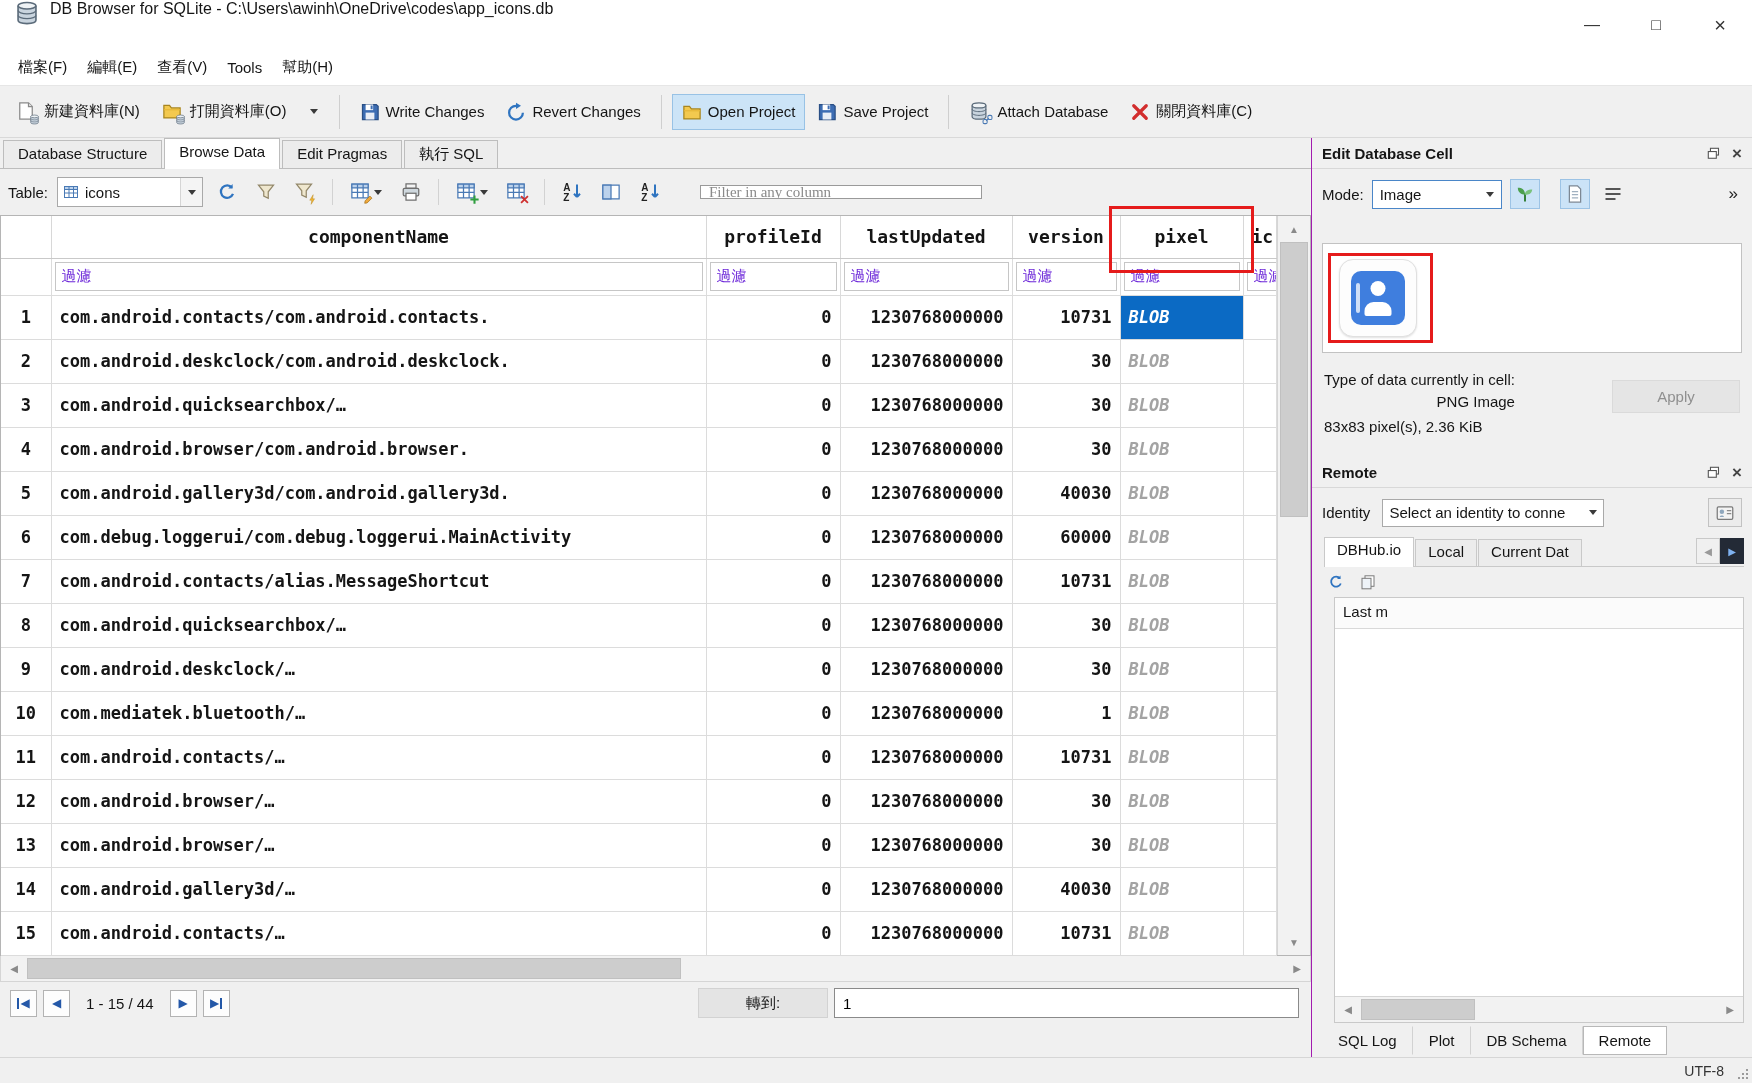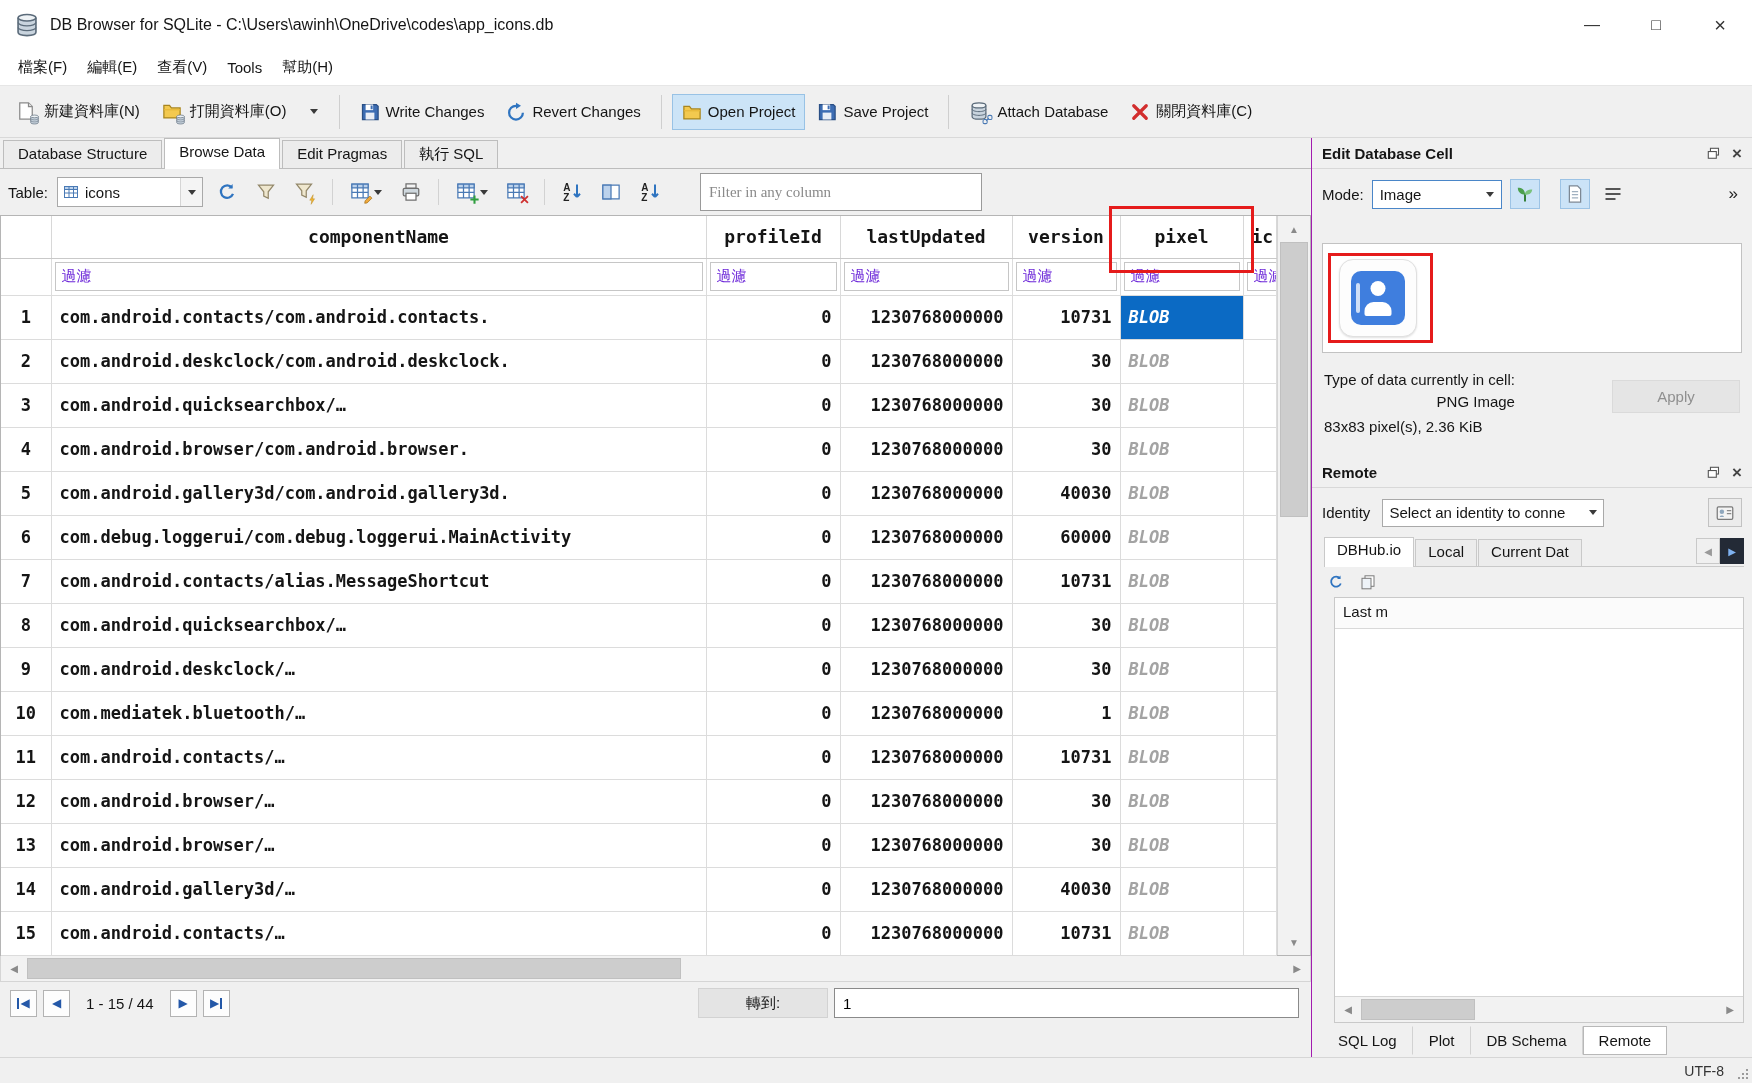--- a/index.html
+++ b/index.html
@@ -1,20 +1,20 @@
 <!DOCTYPE html>
 <html><head>
 <meta charset="utf-8">
 <style>
   * { margin:0; padding:0; box-sizing:border-box; }
   body { width:1752px; height:1083px; overflow:hidden; font-family:"Liberation Sans","DejaVu Sans",sans-serif; font-size:15px; color:#151515; background:#f0f0f0; }
   .window { position:relative; width:1752px; height:1083px; display:flex; flex-direction:column; background:#f0f0f0; }
 
   
-  .titlebar { height:50px; background:#fff; display:flex; align-items:center; padding-left:14px; gap:10px; flex:none; }
+  .titlebar { height:50px; background:#fff; display:flex; align-items:flex-start; padding-left:14px; gap:10px; flex:none; }
   .titlebar .app-ic { width:26px; height:26px; }
   .title-text { font-size:16px; }
   .win-controls { margin-left:auto; display:flex; height:100%; }
   .win-btn { width:64px; display:flex; align-items:center; justify-content:center; font-size:16px; color:#333; }
 
   
   .menubar { height:36px; background:#fff; display:flex; align-items:center; padding:0 8px; border-bottom:1px solid #e6e6e6; flex:none; }
   .menu-item { padding:5px 10px; }
 
   
@@ -39,21 +39,21 @@
   .tab { height:28px; padding:4px 14px; border:1px solid #bdbdbd; border-bottom:none; background:#ececec; margin-right:2px; white-space:nowrap; }
   .tab.active { background:#fff; height:31px; position:relative; z-index:2; margin-bottom:-1px; }
 
   
   .btoolbar { height:46px; display:flex; align-items:center; gap:9px; padding:0 8px; flex:none; }
   .combo { display:flex; align-items:center; background:#fff; border:1px solid #a9a9a9; height:30px; }
   .combo .ctext { padding:0 10px 0 6px; }
   .combo .dd { width:22px; height:100%; display:flex; align-items:center; justify-content:center; border-left:1px solid #d5d5d5; background:#f4f4f4; }
   .ibtn { width:30px; height:30px; display:flex; align-items:center; justify-content:center; gap:2px; }
   .isep { width:1px; height:26px; background:#d2d2d2; margin:0 3px; }
-  .filter-input { margin-left:26px; width:282px; height:38px; border:1px solid #9a9a9a; background:#fff; padding:0 8px; font-size:15px; font-family:"Liberation Serif",serif; color:#444; }
+  .filter-input { margin-left:26px; width:282px; height:14px; border:1px solid #9a9a9a; background:#fff; padding:0 8px; font-size:15px; font-family:"Liberation Serif",serif; color:#444; }
   .filter-input::placeholder { color:#8a8a8a; }
 
   
   .grid-area { height:741px; display:flex; border:1px solid #b5b5b5; background:#fff; flex:none; }
   table.grid { table-layout:fixed; border-collapse:collapse; width:1277px; font-family:"DejaVu Sans Mono","Liberation Mono",monospace; }
   table.grid th { height:42px; font-size:18px; font-weight:bold; background:#fff; border-right:1px solid #d8d8d8; border-bottom:1px solid #c9c9c9; overflow:hidden; white-space:nowrap; }
   table.grid td { height:44px; font-size:17px; font-weight:bold; border-right:1px solid #dcdcdc; border-bottom:1px solid #dcdcdc; padding:0 8px; white-space:nowrap; overflow:hidden; vertical-align:middle; }
   tr.filter-row td { height:37px; padding:3px; }
   .fbox { height:29px; min-width:58px; border:1px solid #c6c6c6; background:#fff; color:#6d28d9; font-family:"Liberation Sans",sans-serif; font-weight:normal; font-size:15px; display:flex; align-items:center; padding:0 6px; }
   td.rownum { text-align:center; padding:0 4px; }

